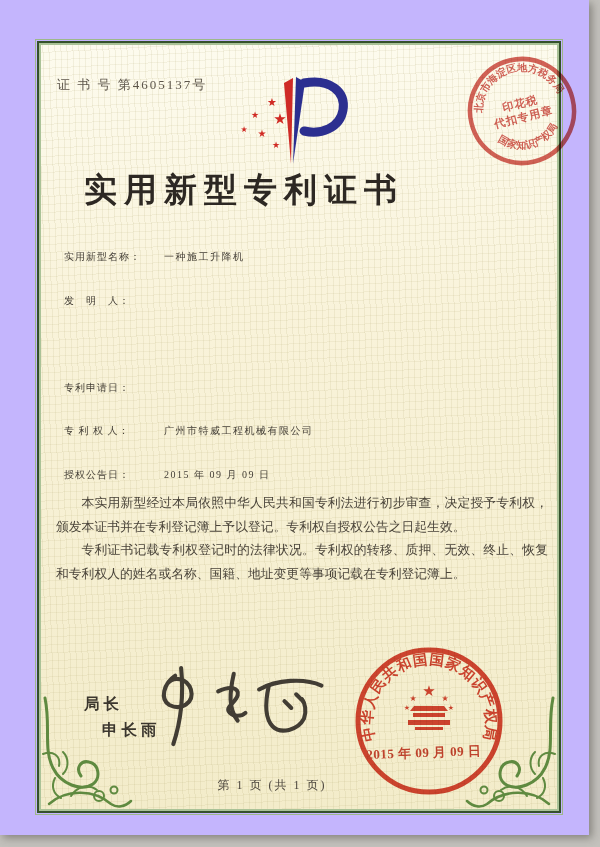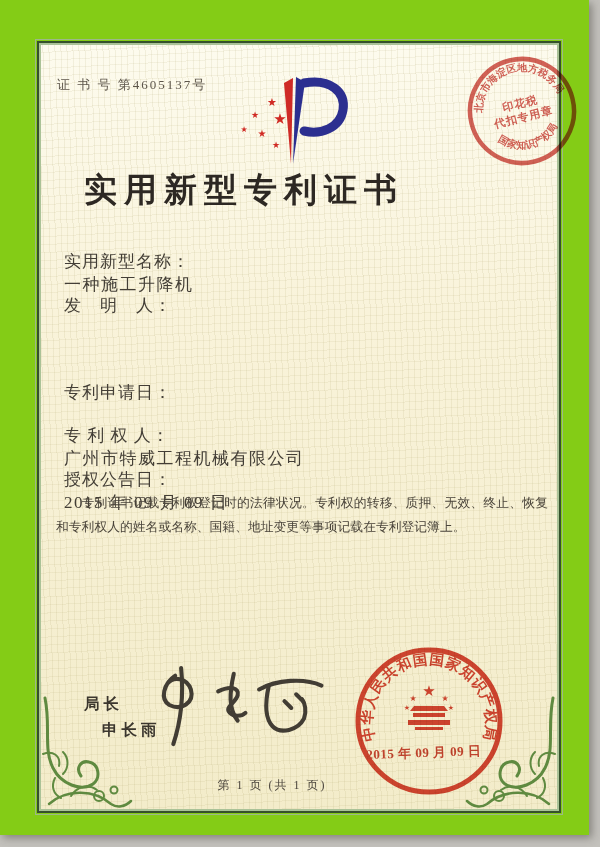--- a/index.html
+++ b/index.html
@@ -4,21 +4,21 @@
 <style>
   html,body{margin:0;padding:0;}
   body{
     width:600px;height:847px;overflow:hidden;
     background:#c3c1bc;
     font-family:"Liberation Serif","DejaVu Serif",serif;
     position:relative;
   }
   .paper{
     position:absolute;left:0;top:0;width:589px;height:835px;
-    background:#84cc16;
+    background:#c4b5fd;
     box-shadow:3px 3px 8px rgba(60,58,50,.45);
   }
   
   .frame{
     position:absolute;left:37px;top:41px;width:520px;height:768px;
     border:2px solid #35512b;
     outline:1px solid #9db88a;outline-offset:1px;
     box-shadow:inset 0 0 0 2px #aac297;
     background:
       repeating-linear-gradient(88deg, rgba(167,156,96,.13) 0 1px, rgba(0,0,0,0) 1px 6px),
@@ -30,21 +30,21 @@
     font-size:13px;color:#5c554a;letter-spacing:2px;white-space:pre;
   }
   .logo{position:absolute;left:222px;top:74px;width:156px;height:96px;}
   .title{
     position:absolute;left:38px;top:168px;width:412px;
     text-align:center;font-size:33px;font-weight:bold;color:#2d2823;
     letter-spacing:7px;
   }
   .frow{
     position:absolute;left:64px;width:480px;
-    font-size:17px;color:#433e36;display:flex;align-items:baseline;flex-direction:column;
+    font-size:10px;color:#433e36;display:flex;align-items:baseline;
   }
   .flabel{white-space:pre;letter-spacing:1px;min-width:100px;}
   .fvalue{letter-spacing:1.5px;white-space:pre;}
   .bodytext{
     position:absolute;left:56px;top:492px;width:492px;
     font-size:12.8px;line-height:23.5px;color:#4a443a;
     text-align:justify;
   }
   .bodytext p{margin:0;text-indent:2em;}
   .signer{
@@ -130,20 +130,21 @@
   <div class="frow" style="top:424px">
     <span class="flabel">专 利 权 人：</span>
     <span class="fvalue">广州市特威工程机械有限公司</span>
   </div>
   <div class="frow" style="top:468px">
     <span class="flabel">授权公告日：</span>
     <span class="fvalue">2015 年 09 月 09 日</span>
   </div>
 
   <div class="bodytext">
+    <p>本实用新型经过本局依照中华人民共和国专利法进行初步审查，决定授予专利权，颁发本证书并在专利登记簿上予以登记。专利权自授权公告之日起生效。</p>
     <p>专利证书记载专利权登记时的法律状况。专利权的转移、质押、无效、终止、恢复和专利权人的姓名或名称、国籍、地址变更等事项记载在专利登记簿上。</p>
   </div>
 
   <div class="signer t1">局长</div>
   <div class="signer t2">申长雨</div>
 
   <svg class="signature" viewBox="0 0 200 90">
     <g fill="none" stroke="#2f2a24" stroke-width="4.2" stroke-linecap="round" opacity="0.9">
       <path d="M30,14 C18,22 14,38 24,44 C36,50 50,42 46,28 C42,16 28,14 22,22"></path>
       <path d="M36,6 C38,26 38,54 28,84"></path>

